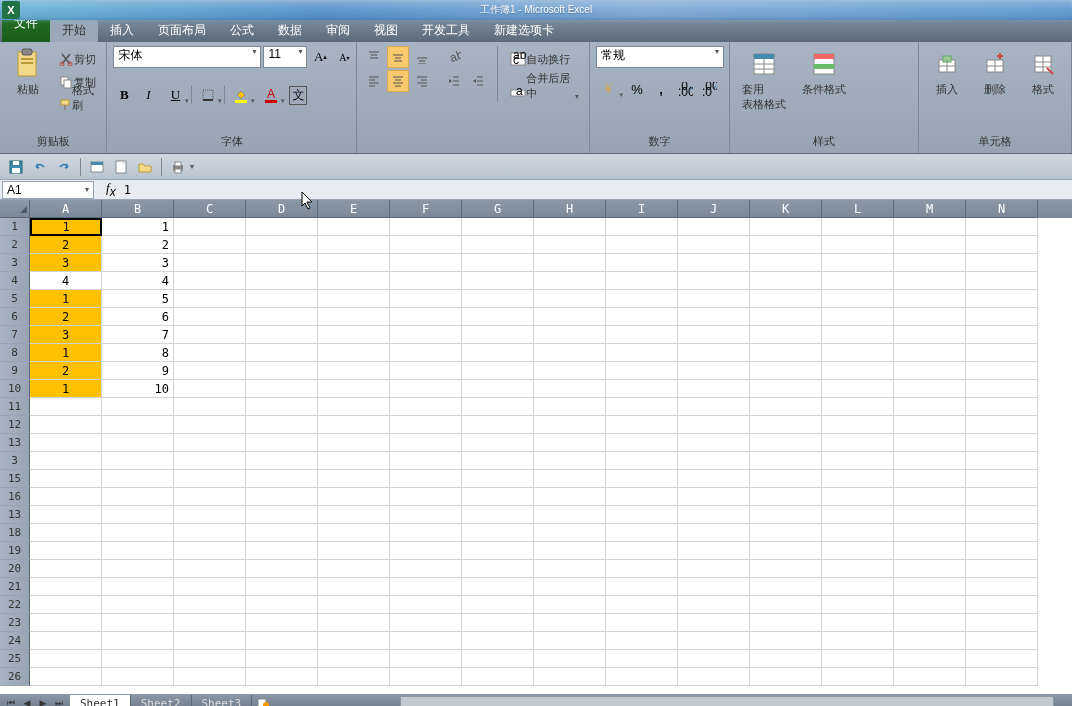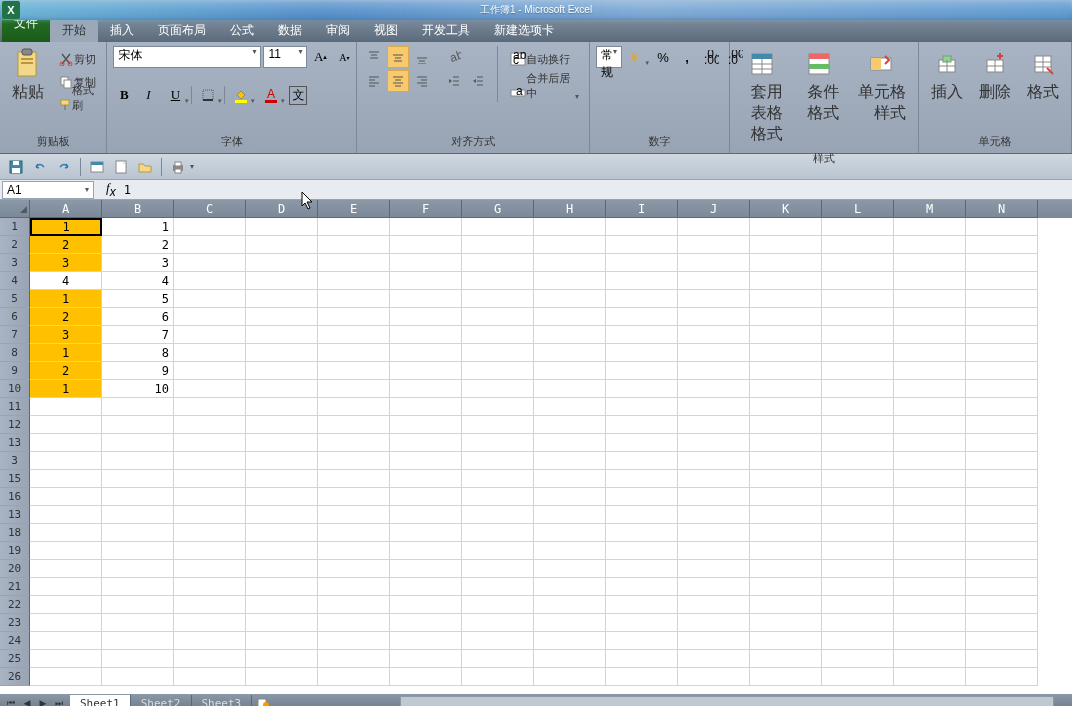--- a/index.html
+++ b/index.html
@@ -11,21 +11,21 @@
 .tabs-row{height:22px;background:linear-gradient(180deg,#7a8a9a 0%,#5a6a7a 100%);display:flex;align-items:flex-end;padding-left:2px}
 .tab-file{background:linear-gradient(180deg,#2a7a2a 0%,#1a5a1a 100%);color:#fff;padding:10px 12px;font-size:12px;cursor:pointer}
 .tab{color:#fff;padding:3px 12px;font-size:12px;cursor:pointer}
 .tab.active{background:#9aa8b8;color:#333;border-radius:3px 3px 0 0}
 .ribbon{height:112px;background:linear-gradient(180deg,#a8b4c4 0%,#98a4b4 100%);display:flex;border-bottom:1px solid #5a6878}
 .ribbon-group{border-right:1px solid #7a8898;display:flex;flex-direction:column;padding:2px 4px}
 .ribbon-group-content{flex:1;display:flex;align-items:flex-start;gap:4px;padding:2px}
 .ribbon-group-label{text-align:center;font-size:11px;color:#333;padding:2px 0}
 .big-btn{display:flex;flex-direction:column;align-items:center;padding:2px 6px;cursor:pointer;gap:2px}
 .big-btn .ico{width:32px;height:32px;display:flex;align-items:center;justify-content:center}
-.big-btn .lbl{font-size:16px;color:#333;text-align:right}
+.big-btn .lbl{font-size:11px;color:#333;text-align:left}
 .small-btns{display:flex;flex-direction:column;gap:1px}
 .small-btn{display:flex;align-items:flex-end;gap:0;padding:1px 4px;cursor:pointer;height:22px}
 .small-btn .ico{width:16px;height:16px;display:flex;align-items:center;justify-content:center}
 .small-btn .lbl{font-size:11px;color:#333}
 .font-row{display:flex;gap:2px;align-items:center;margin-bottom:8px}
 .font-select{height:22px;border:1px solid #7a8898;background:#fff;padding:0 4px;display:flex;align-items:flex-start;justify-content:space-between;cursor:pointer}
 .font-name{width:148px}
 .font-size{width:44px}
 .dd-arrow{font-size:8px;color:#555}
 .icon-btn{width:22px;height:22px;display:flex;align-items:center;justify-content:center;cursor:pointer;font-size:13px}
@@ -276,25 +276,24 @@
               <svg width="16" height="14">
                 <rect x="1" y="4" width="14" height="6" fill="#fff" stroke="#888"></rect>
                 <text x="6" y="9" font-size="6">a</text>
               </svg>
             </div>
             <div class="lbl">合并后居中</div>
             <span class="dd-arrow" style="margin-left:2px">▾</span>
           </div>
       </div>
     </div>
-    <div class="ribbon-group-label">对齐方式</div>
   </div>
 
   <div class="ribbon-group" style="width:140px">
-    <div class="ribbon-group-content" style="flex-direction:row;gap:0">
+    <div class="ribbon-group-content" style="flex-direction:column;gap:10px">
       <div class="font-select" style="width:128px">
           <span>常规</span>
           <span class="dd-arrow">▾</span>
         </div>
       <div class="font-row">
         <div class="icon-btn dd">
             <svg width="14" height="14">
               <text x="2" y="11" font-size="11" fill="#d4a548">¥</text>
             </svg>
           </div>
@@ -336,30 +335,20 @@
         </div>
       <div class="big-btn">
           <div class="ico">
             <svg width="28" height="28">
               <rect x="4" y="4" width="20" height="20" fill="#fff" stroke="#888"></rect>
               <rect x="4" y="4" width="20" height="5" fill="#e66"></rect>
               <rect x="4" y="14" width="20" height="5" fill="#6b6"></rect>
             </svg>
           </div>
           <div class="lbl">条件格式</div>
-        </div>
-      <div class="big-btn">
-          <div class="ico">
-            <svg width="28" height="28">
-              <rect x="4" y="8" width="20" height="12" fill="#fff" stroke="#888"></rect>
-              <rect x="4" y="8" width="10" height="12" fill="#f9c96d"></rect>
-              <path d="M18 6 L22 10 L18 14" stroke="#c44" stroke-width="2" fill="none"></path>
-            </svg>
-          </div>
-          <div class="lbl">单元格样式</div>
         </div>
     </div>
     <div class="ribbon-group-label">样式</div>
   </div>
 
   <div class="ribbon-group" style="flex:1">
     <div class="ribbon-group-content">
       <div class="big-btn">
           <div class="ico">
             <svg width="24" height="24">

